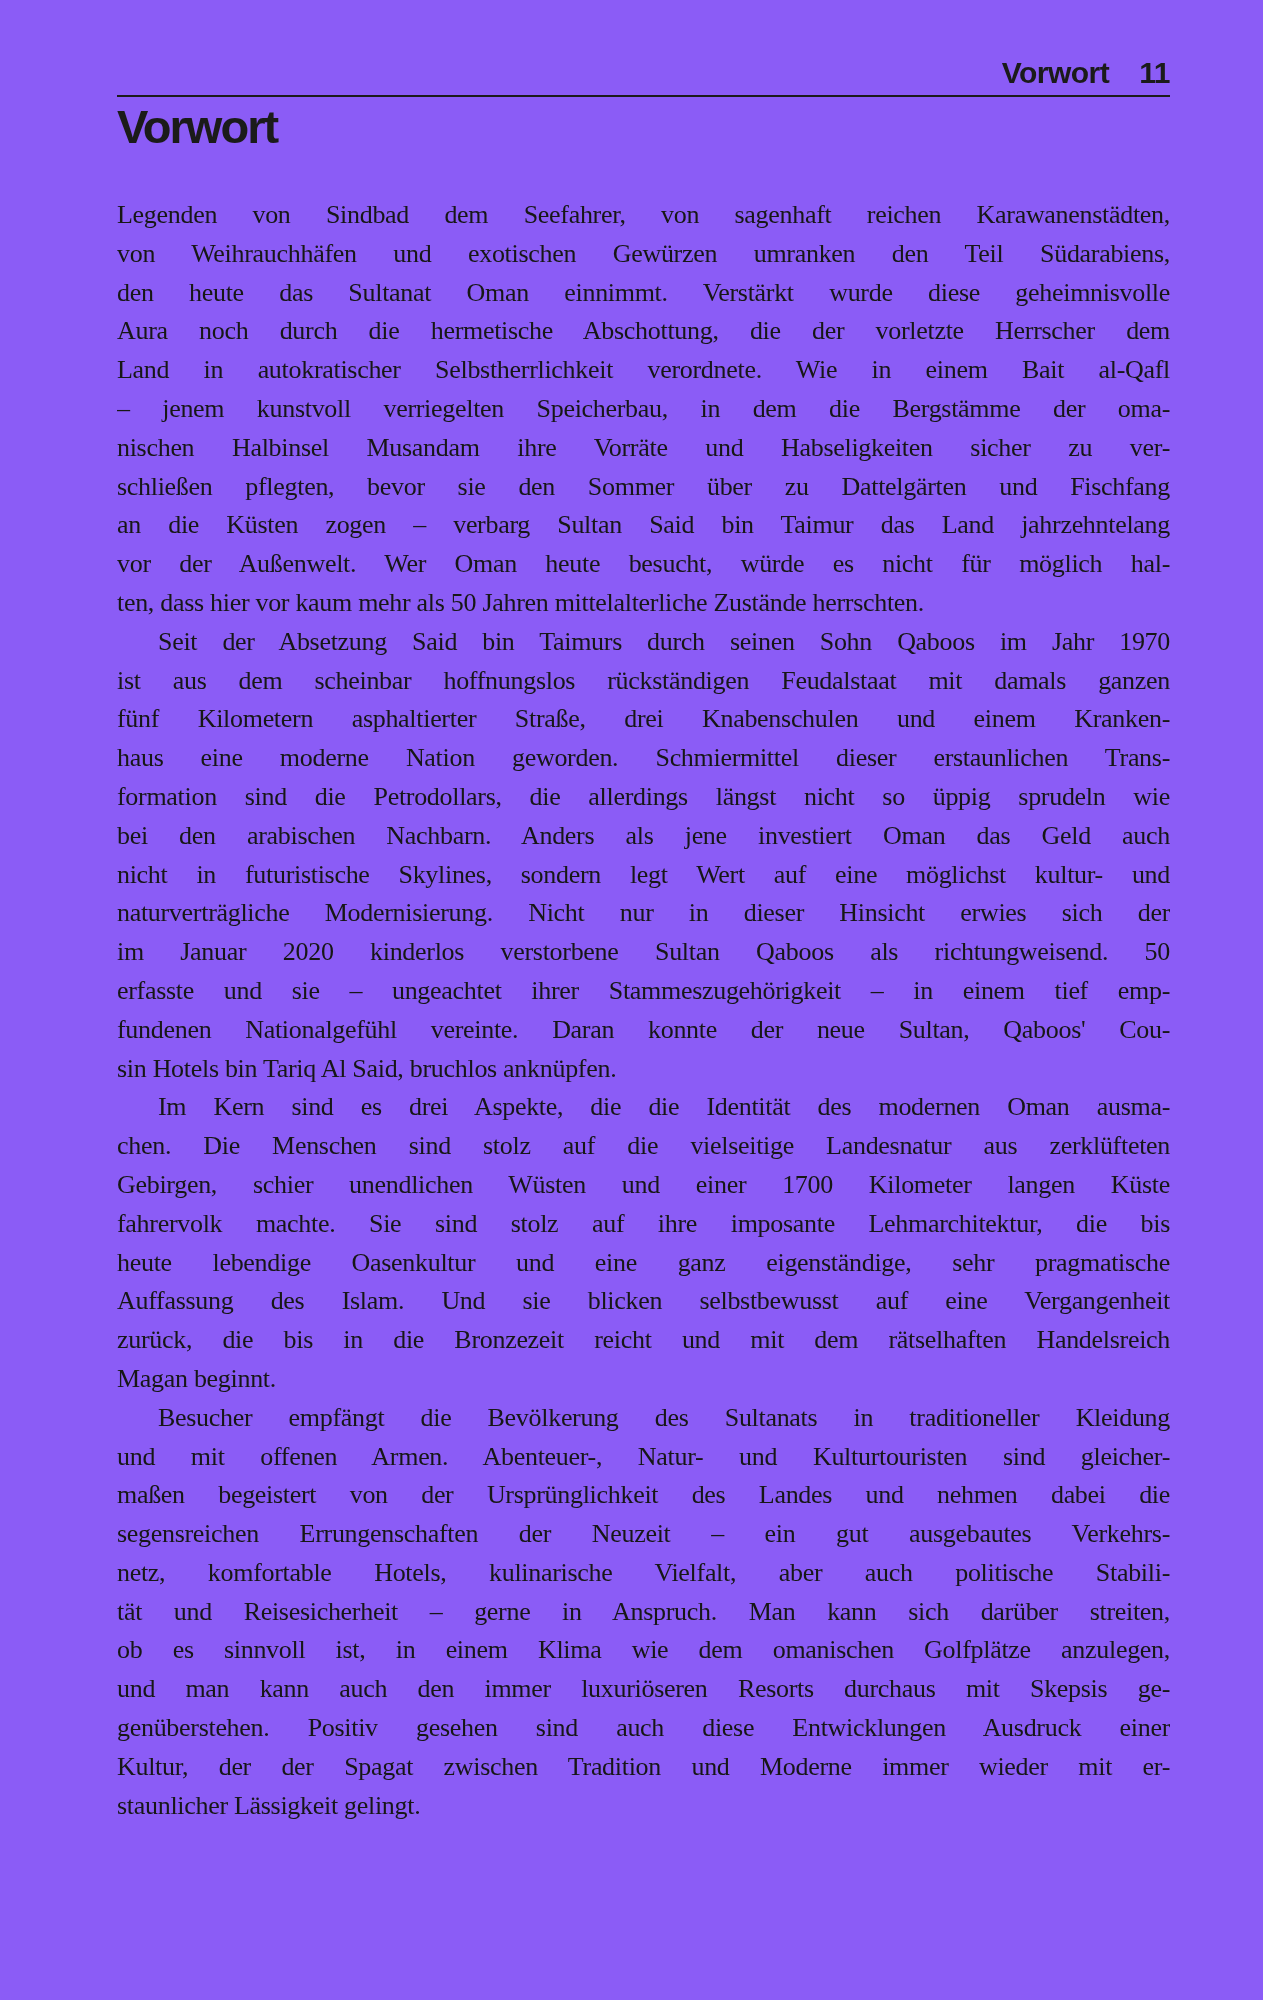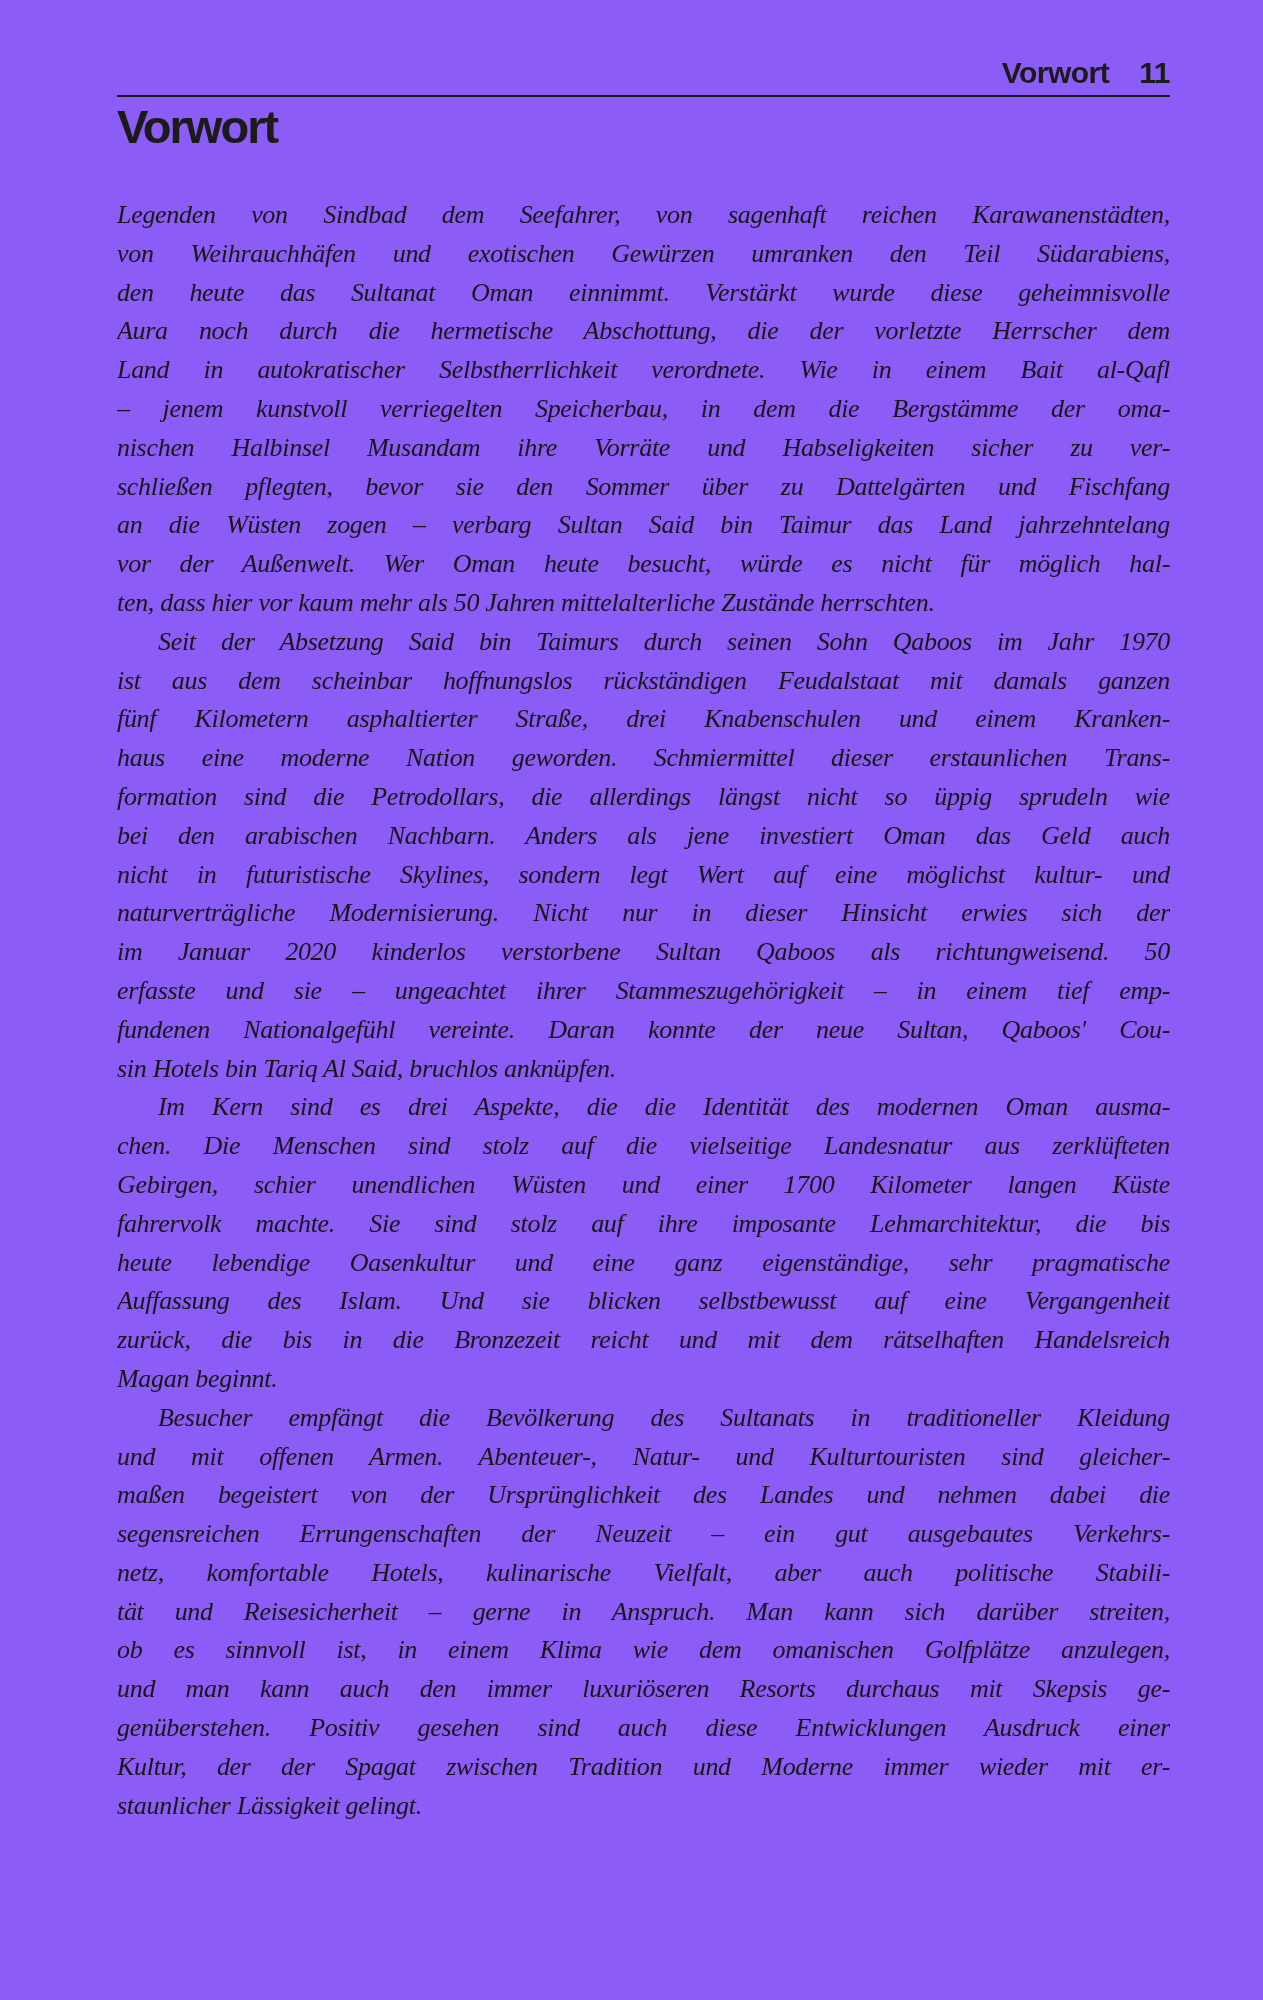--- a/index.html
+++ b/index.html
@@ -55,21 +55,20 @@
 
   .body-text {
     position: absolute;
     top: 196px;
     left: 117px;
     width: 1053px;
     font-size: 26px;
     line-height: 38.8px;
     letter-spacing: -0.3px;
     color: #171716;
-    font-style: italic;
   }
   .body-text .line {
     text-align: justify;
     text-align-last: justify;
     height: 38.8px;
     overflow: hidden;
     white-space: nowrap;
   }
   .body-text .line.indent { padding-left: 41px; }
   .body-text .line.para-end {
@@ -93,21 +92,21 @@
 
   <div class="body-text">
       <div class="line">Legenden von Sindbad dem Seefahrer, von sagenhaft reichen Karawanenstädten,</div>
       <div class="line">von Weihrauchhäfen und exotischen Gewürzen umranken den Teil Südarabiens,</div>
       <div class="line">den heute das Sultanat Oman einnimmt. Verstärkt wurde diese geheimnisvolle</div>
       <div class="line">Aura noch durch die hermetische Abschottung, die der vorletzte Herrscher dem</div>
       <div class="line">Land in autokratischer Selbstherrlichkeit verordnete. Wie in einem Bait al-Qafl</div>
       <div class="line">– jenem kunstvoll verriegelten Speicherbau, in dem die Bergstämme der oma-</div>
       <div class="line">nischen Halbinsel Musandam ihre Vorräte und Habseligkeiten sicher zu ver-</div>
       <div class="line">schließen pflegten, bevor sie den Sommer über zu Dattelgärten und Fischfang</div>
-      <div class="line">an die Wüsten zogen – verbarg Sultan Said bin Taimur das Land jahrzehntelang</div>
+      <div class="line">an die Küsten zogen – verbarg Sultan Said bin Taimur das Land jahrzehntelang</div>
       <div class="line">vor der Außenwelt. Wer Oman heute besucht, würde es nicht für möglich hal-</div>
       <div class="line para-end">ten, dass hier vor kaum mehr als 50 Jahren mittelalterliche Zustände herrschten.</div>
       <div class="line indent">Seit der Absetzung Said bin Taimurs durch seinen Sohn Qaboos im Jahr 1970</div>
       <div class="line">ist aus dem scheinbar hoffnungslos rückständigen Feudalstaat mit damals ganzen</div>
       <div class="line">fünf Kilometern asphaltierter Straße, drei Knabenschulen und einem Kranken-</div>
       <div class="line">haus eine moderne Nation geworden. Schmiermittel dieser erstaunlichen Trans-</div>
       <div class="line">formation sind die Petrodollars, die allerdings längst nicht so üppig sprudeln wie</div>
       <div class="line">bei den arabischen Nachbarn. Anders als jene investiert Oman das Geld auch</div>
       <div class="line">nicht in futuristische Skylines, sondern legt Wert auf eine möglichst kultur- und</div>
       <div class="line">naturverträgliche Modernisierung. Nicht nur in dieser Hinsicht erwies sich der</div>

